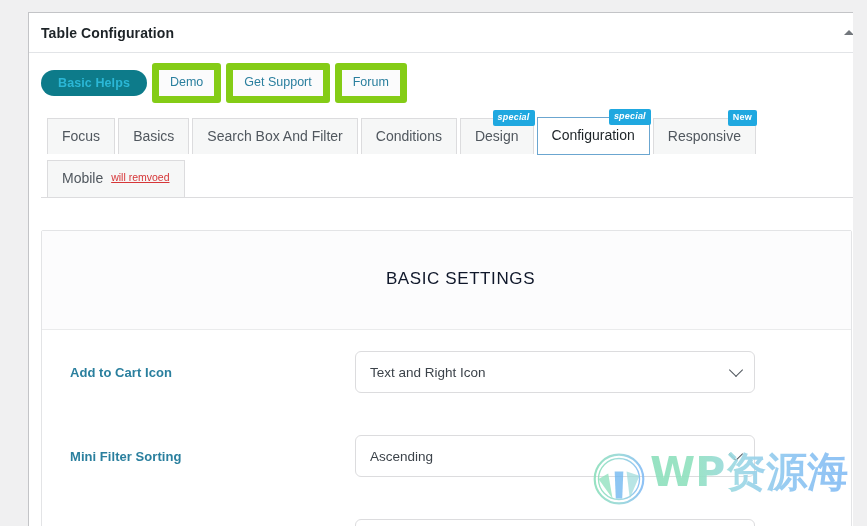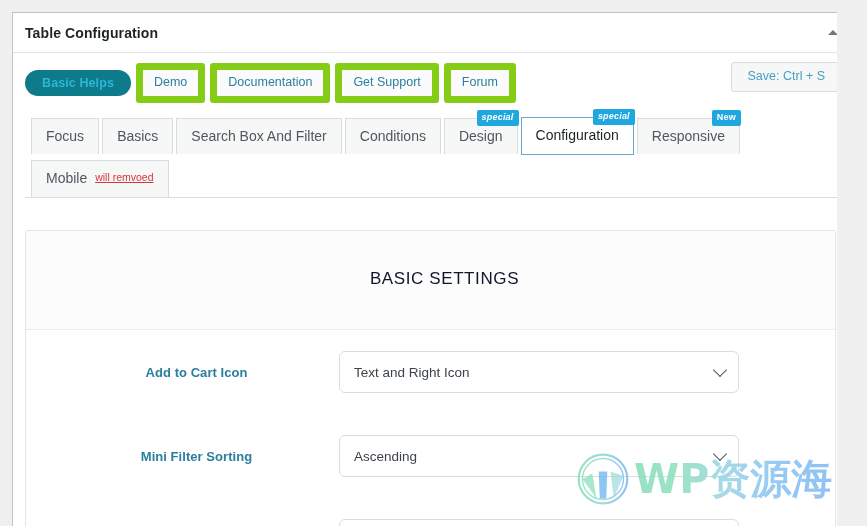--- a/index.html
+++ b/index.html
@@ -12,20 +12,21 @@
     font-family: "Liberation Sans", sans-serif;
     -webkit-font-smoothing: antialiased;
   }
 
   #root {
     position: relative;
     width: 837px;
     height: 526px;
     background: #f0f0f1;
     overflow: hidden;
+    margin-left: 16px;
   }
 
   
   .panel {
     position: absolute;
     left: 12px;
     top: 12px;
     width: 843px;
     min-height: 600px;
     background: #ffffff;
@@ -196,21 +197,20 @@
     padding: 0 0 0 28px;
     min-height: 84px;
   }
   .field-label {
     width: 285px;
     flex: 0 0 285px;
     font-size: 13px;
     font-weight: 600;
     color: #2a7f9e;
     letter-spacing: .05px;
-    text-align: center;
   }
   .select-wrap {
     position: relative;
     width: 400px;
   }
   .sel {
     width: 400px;
     height: 42px;
     background: #ffffff;
     border: 1px solid #dcdcde;
@@ -233,21 +233,20 @@
     transform: rotate(45deg);
     pointer-events: none;
   }
 
   
   .watermark {
     position: absolute;
     left: 576px;
     top: 452px;
     display: flex;
-    align-items: center;
     gap: 4px;
     pointer-events: none;
     z-index: 20;
     opacity: .92;
   }
   .wm-logo { width: 54px; height: 54px; }
   .wm-text {
     font-size: 41px;
     font-weight: 700;
     line-height: 1;
@@ -270,24 +269,22 @@
     <div class="panel-header">
       <div class="panel-title">Table Configuration</div>
       <button class="collapse-btn">
         <span class="caret-up"></span>
       </button>
     </div>
 
     <div class="helps-row">
       <button class="pill-primary">Basic Helps</button>
       <button class="help-btn">Demo</button>
-      <button class="help-btn">Documentation</button>
       <button class="help-btn">Get Support</button>
       <button class="help-btn">Forum</button>
-      <button class="save-btn">Save: Ctrl + S</button>
     </div>
 
     <div class="tabs-wrap">
       <div class="tabs">
 
         <div class="tab">
           <span>Focus</span>
         </div>
 
         <div class="tab">

